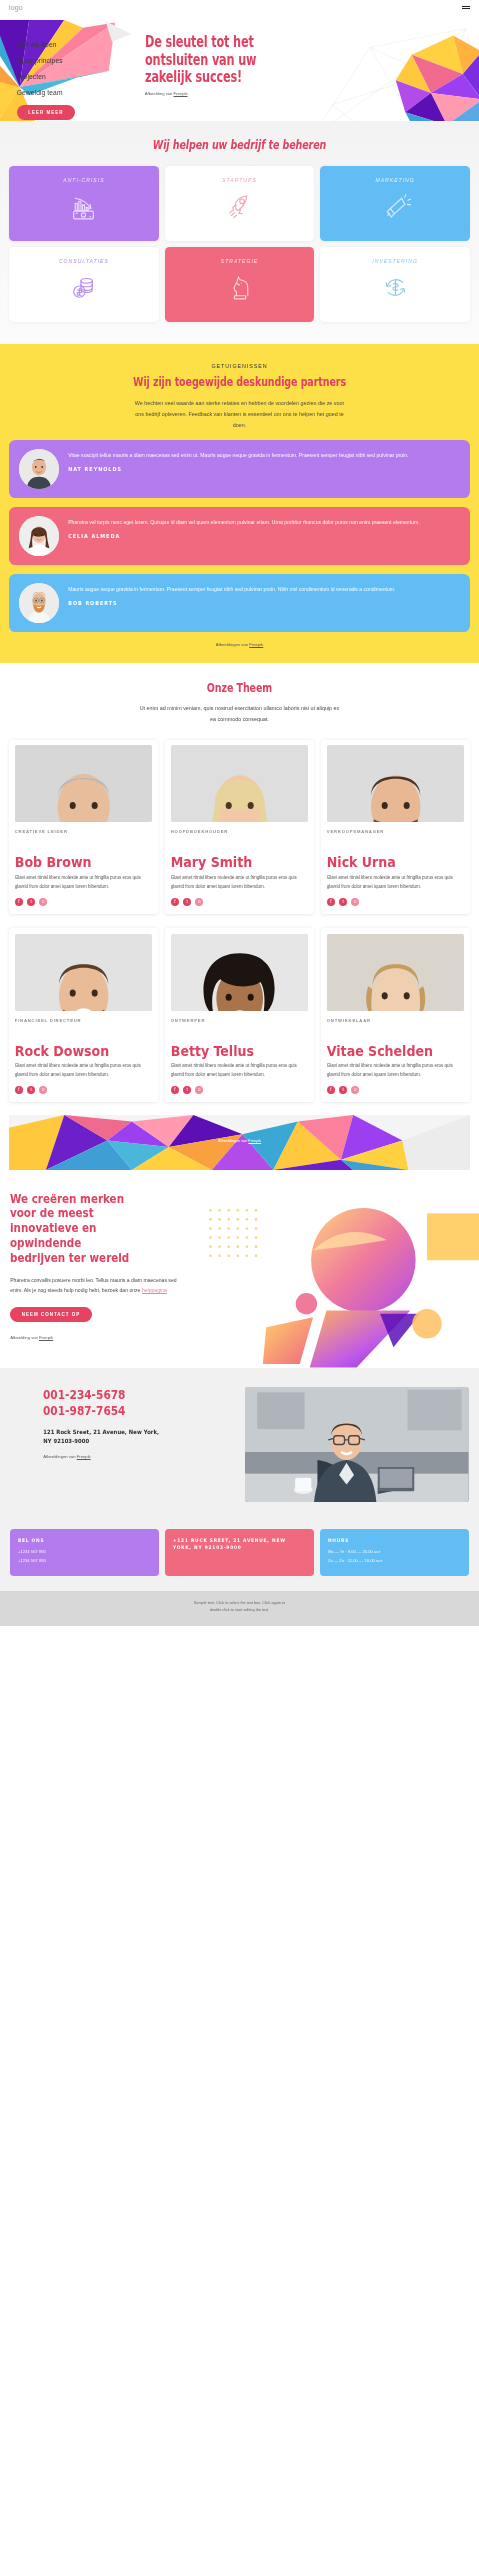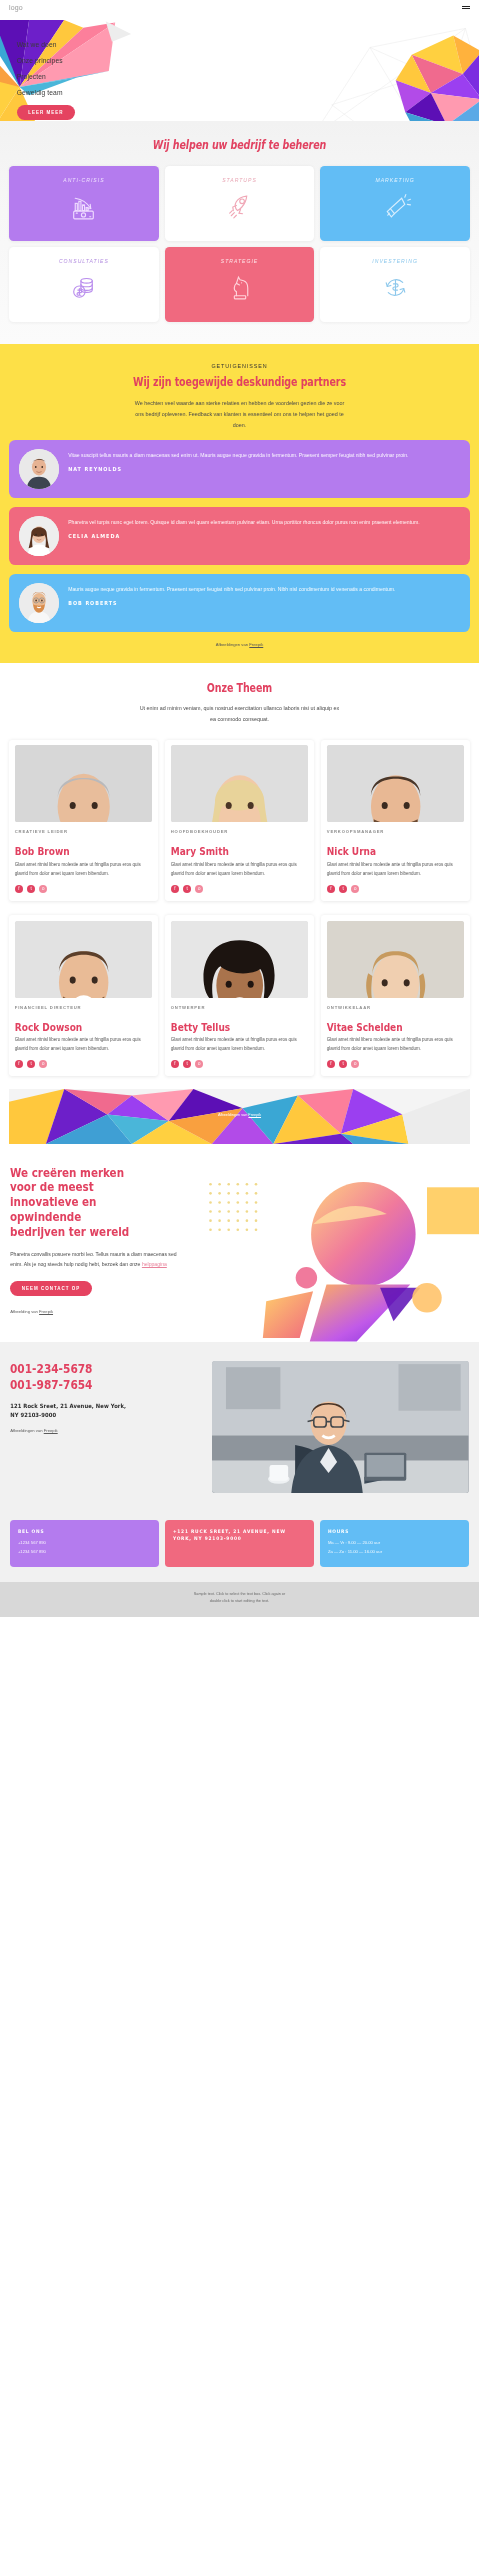--- a/index.html
+++ b/index.html
@@ -54,41 +54,41 @@
   .credit-c{text-align:center;font-size:4.2px;color:#555;margin-top:10.2px;}
   .credit-c a{color:#555;}
 
   
   .team{background:#fff;padding:18px 9px 0;position:relative;}
   .team-sub{text-align:center;font-size:5.4px;line-height:2.1;color:#4b4b4b;margin:7.7px auto 0;max-width:204px;}
   .team-grid{display:grid;grid-template-columns:repeat(3,1fr);gap:7px;margin-top:14px;}
   .m-card{background:#fff;border-radius:3.2px;padding:5.8px 5.8px 7.7px;box-shadow:0 0.6px 3.8px rgba(0,0,0,.09);}
   .m-photo{width:100%;height:77px;border-radius:2.6px;background:#dcdcdc;overflow:hidden;position:relative;}
   .m-role{font-size:4.2px;letter-spacing:0.8px;color:#8c8c8c;margin-top:7px;font-weight:600;}
-  .m-name{font-family:"DejaVu Sans Condensed","Liberation Sans Narrow","Liberation Sans",sans-serif;font-weight:700;font-size:10px;color:#e14160;margin-top:12px;}
+  .m-name{font-family:"DejaVu Sans Condensed","Liberation Sans Narrow","Liberation Sans",sans-serif;font-weight:700;font-size:14px;color:#e14160;margin-top:20px;}
   .m-bio{font-size:4.5px;line-height:1.9;color:#555;margin-top:3.8px;}
   .socials{display:flex;gap:3.8px;margin-top:6.4px;}
   .soc{width:8.3px;height:8.3px;border-radius:50%;display:flex;align-items:center;justify-content:center;font-size:4.5px;color:#fff;cursor:pointer;}
   .soc.fb{background:#e14160;} .soc.tw{background:#e14160;} .soc.ig{background:#f2889c;}
   .team-bottom{position:relative;height:55px;margin-top:12.8px;overflow:hidden;}
   .team-credit{position:absolute;left:50%;transform:translateX(-50%);top:24px;font-size:3.8px;color:#fff;z-index:6;}
   .team-credit a{color:#fff;}
 
   
   .brands{background:#fff;padding:22px 10.2px 16.6px;display:flex;gap:5.1px;position:relative;overflow:hidden;}
   .brands-left{width:178px;z-index:4;}
   .brands-title{font-family:"DejaVu Sans Condensed","Liberation Sans Narrow","Liberation Sans",sans-serif;font-weight:700;font-size:12.8px;line-height:1.16;color:#e14160;transform:scaleX(.9);transform-origin:left;}
   .brands-text{font-size:5.1px;line-height:2.05;color:#4a4a4a;margin-top:9px;}
   .brands-text a{color:#e8819a;text-decoration:underline;}
   .brands-btn{margin-top:11.5px;}
   .brands-right{flex:1;position:relative;min-height:160px;}
 
   
   .contact{background:#f1f1f1;padding:19px 10.2px 16.6px;display:flex;gap:10.2px;}
-  .contact-left{width:192px;}
+  .contact-left{width:192px;margin-left:33px;}
   .phone{font-family:"DejaVu Sans Condensed","Liberation Sans Narrow","Liberation Sans",sans-serif;font-weight:700;font-size:12.8px;color:#e14160;line-height:1.25;transform:scaleX(.92);transform-origin:left;}
   .addr{font-family:"DejaVu Sans Condensed","Liberation Sans Narrow","Liberation Sans",sans-serif;font-weight:700;font-size:5.8px;color:#2b2b2b;line-height:1.6;margin-top:9px;letter-spacing:0.1px;}
   .contact-right{flex:1;border-radius:3.2px;overflow:hidden;background:#c9ccd0;min-height:96px;position:relative;}
 
   
   .fcards{background:#f1f1f1;padding:10.2px 10.2px 15.3px;display:grid;grid-template-columns:repeat(3,1fr);gap:6.4px;}
   .fcard{border-radius:3.8px;padding:7.7px 7.7px 10.2px;min-height:47px;}
   .f-purple{background:#b47bee;} .f-pink{background:#f0697f;} .f-blue{background:#62bdf5;}
   .f-title{font-family:"DejaVu Sans Condensed","Liberation Sans Narrow","Liberation Sans",sans-serif;font-weight:700;font-size:4.8px;letter-spacing:0.8px;color:#fff;line-height:1.5;}
   .f-line{font-size:4.2px;color:#fff;opacity:.9;margin-top:4.5px;line-height:1.7;}
@@ -149,20 +149,28 @@
       <polygon points="110,130 175,150 130,168" fill="#3f9fd4"></polygon>
     </svg>
 
     <div class="hero-inner">
       <div class="hero-left">
         <div class="nav-item">Wat we doen</div>
         <div class="nav-item">Onze principes</div>
         <div class="nav-item">Projecten</div>
         <div class="nav-item">Geweldig team</div>
         <button class="btn-pill">LEER MEER</button>
+      </div>
+      <div class="hero-right">
+        <div class="hero-title">De sleutel tot het</div>
+        <div class="hero-title">ontsluiten van uw</div>
+        <div class="hero-title">zakelijk succes!</div>
+        <div class="credit">
+          <span>Afbeelding van </span><a href="#">Freepik</a>
+        </div>
       </div>
     </div>
   </div>
 
   <div class="services">
     <h2 class="sec-title">Wij helpen uw bedrijf te beheren</h2>
     <div class="cards">
 
       <div class="card c-purple">
         <div class="card-title">ANTI-CRISIS</div>

